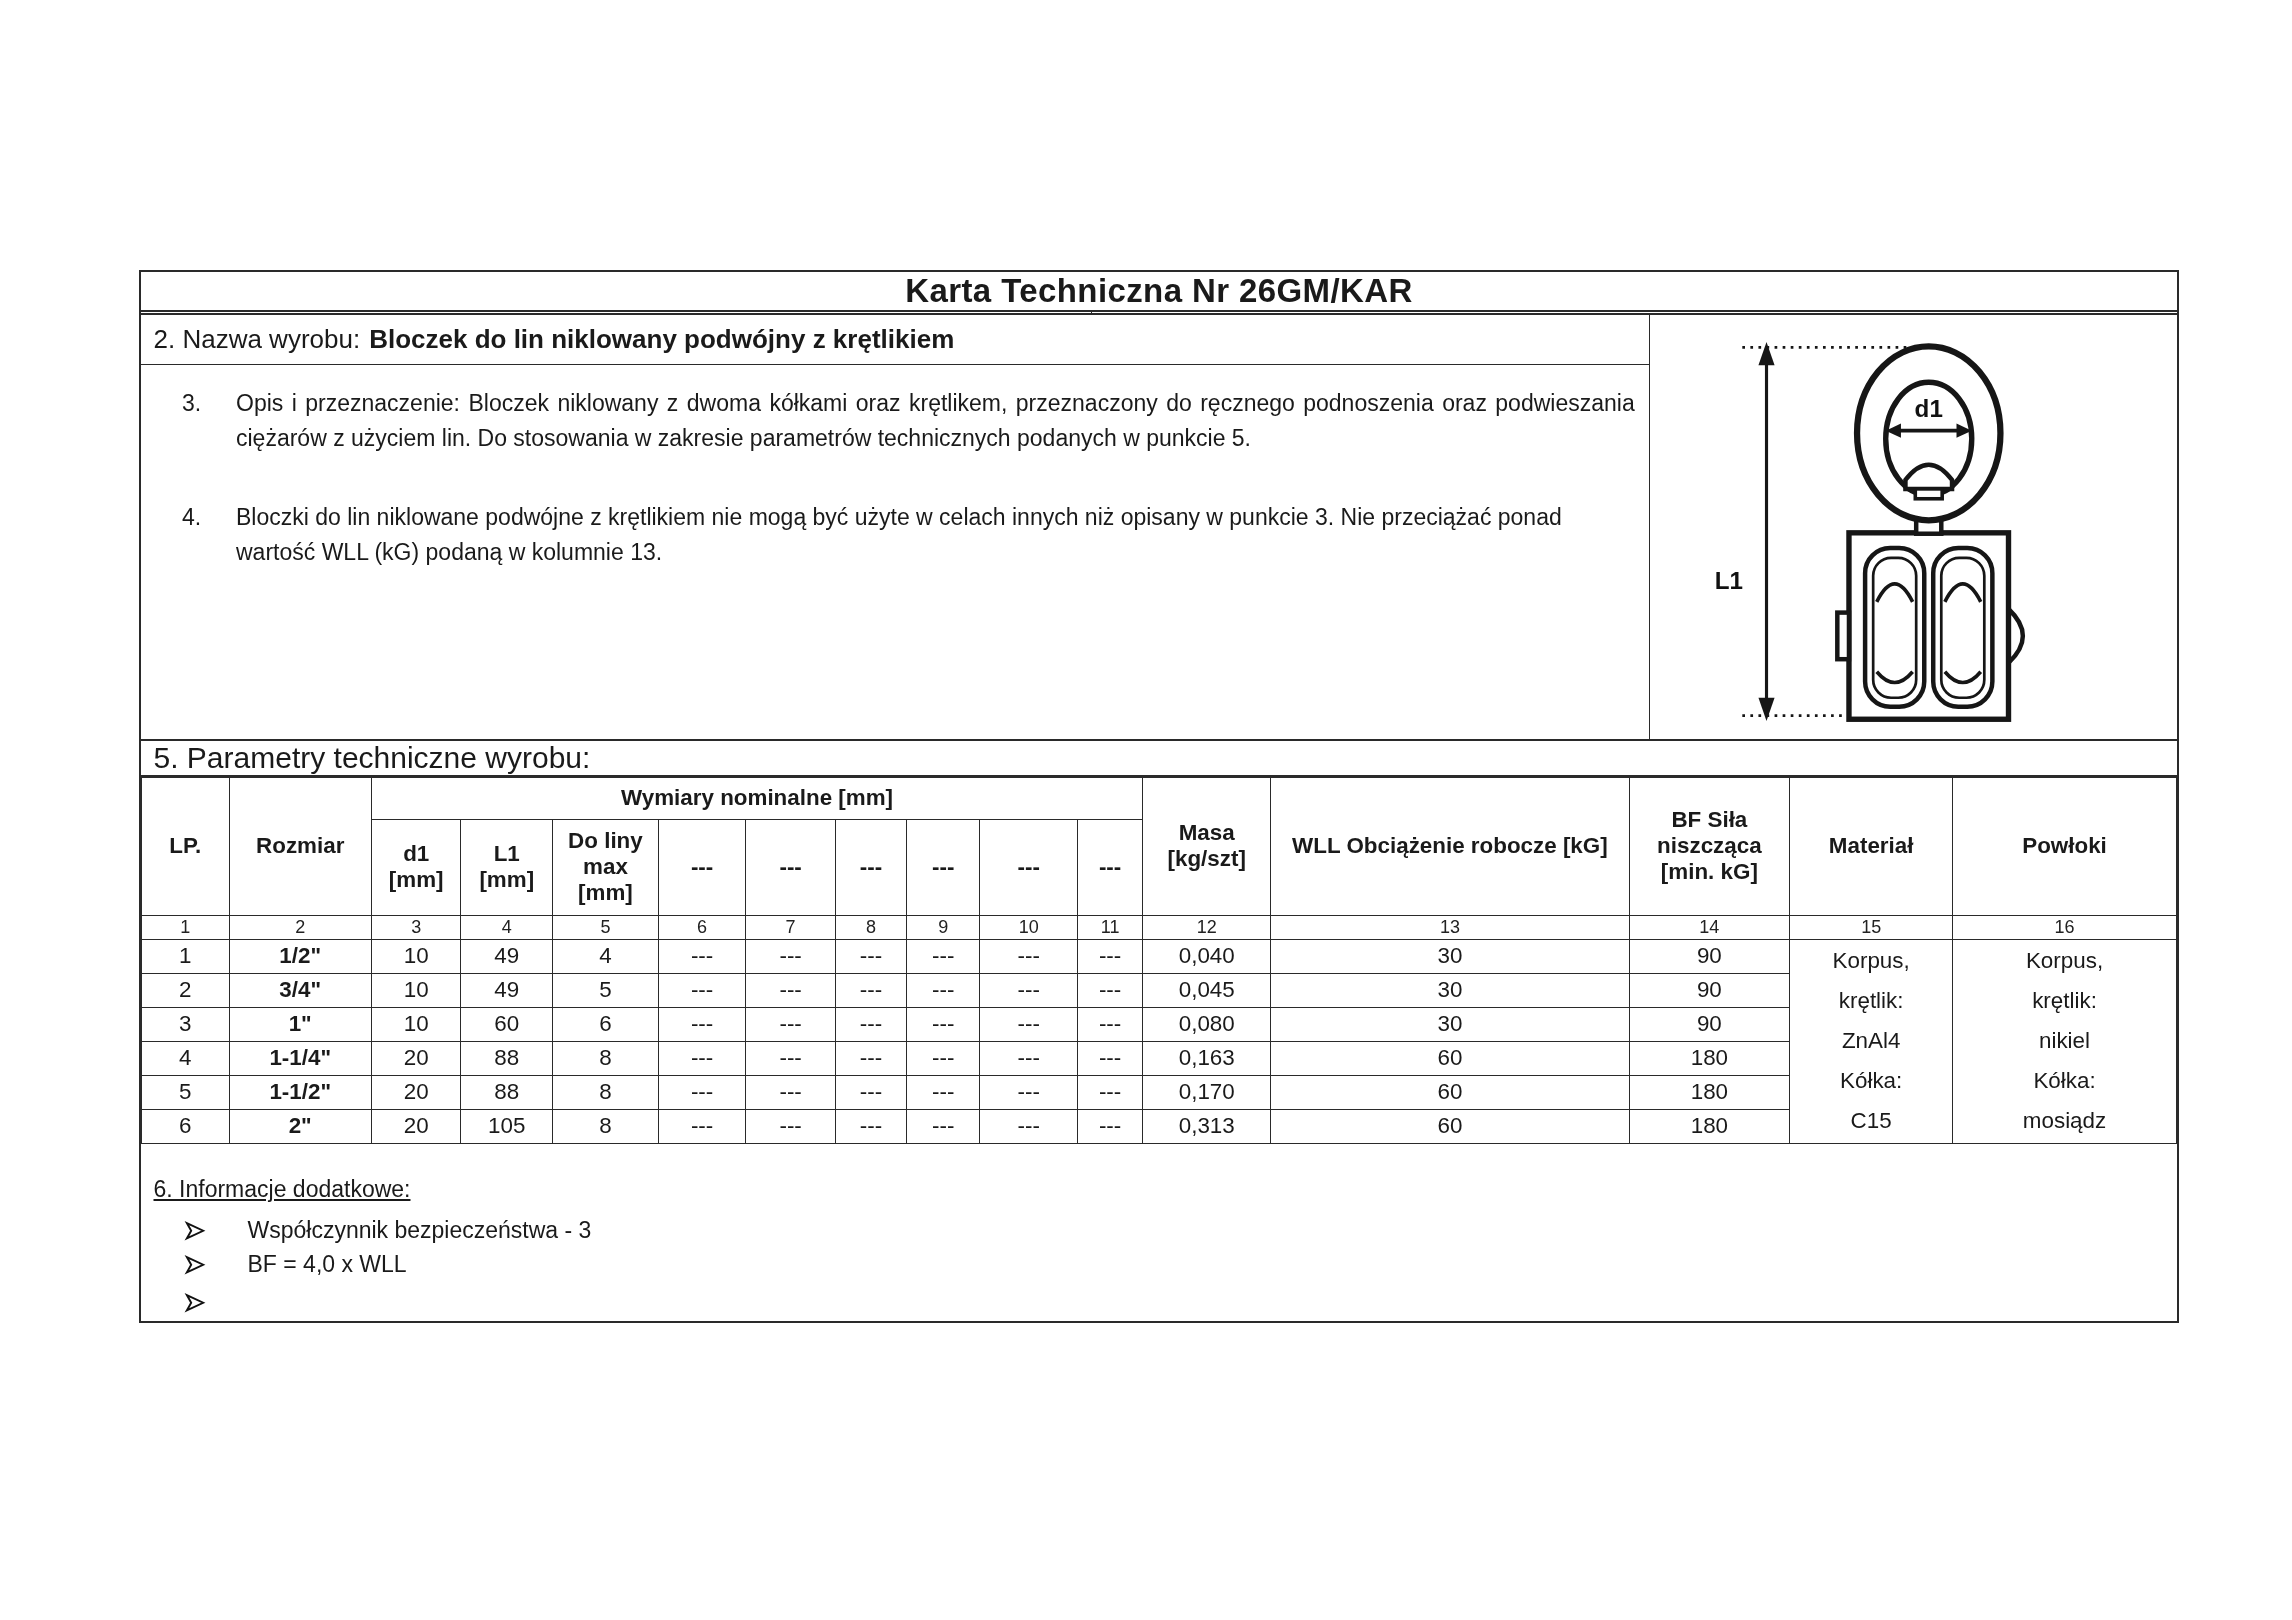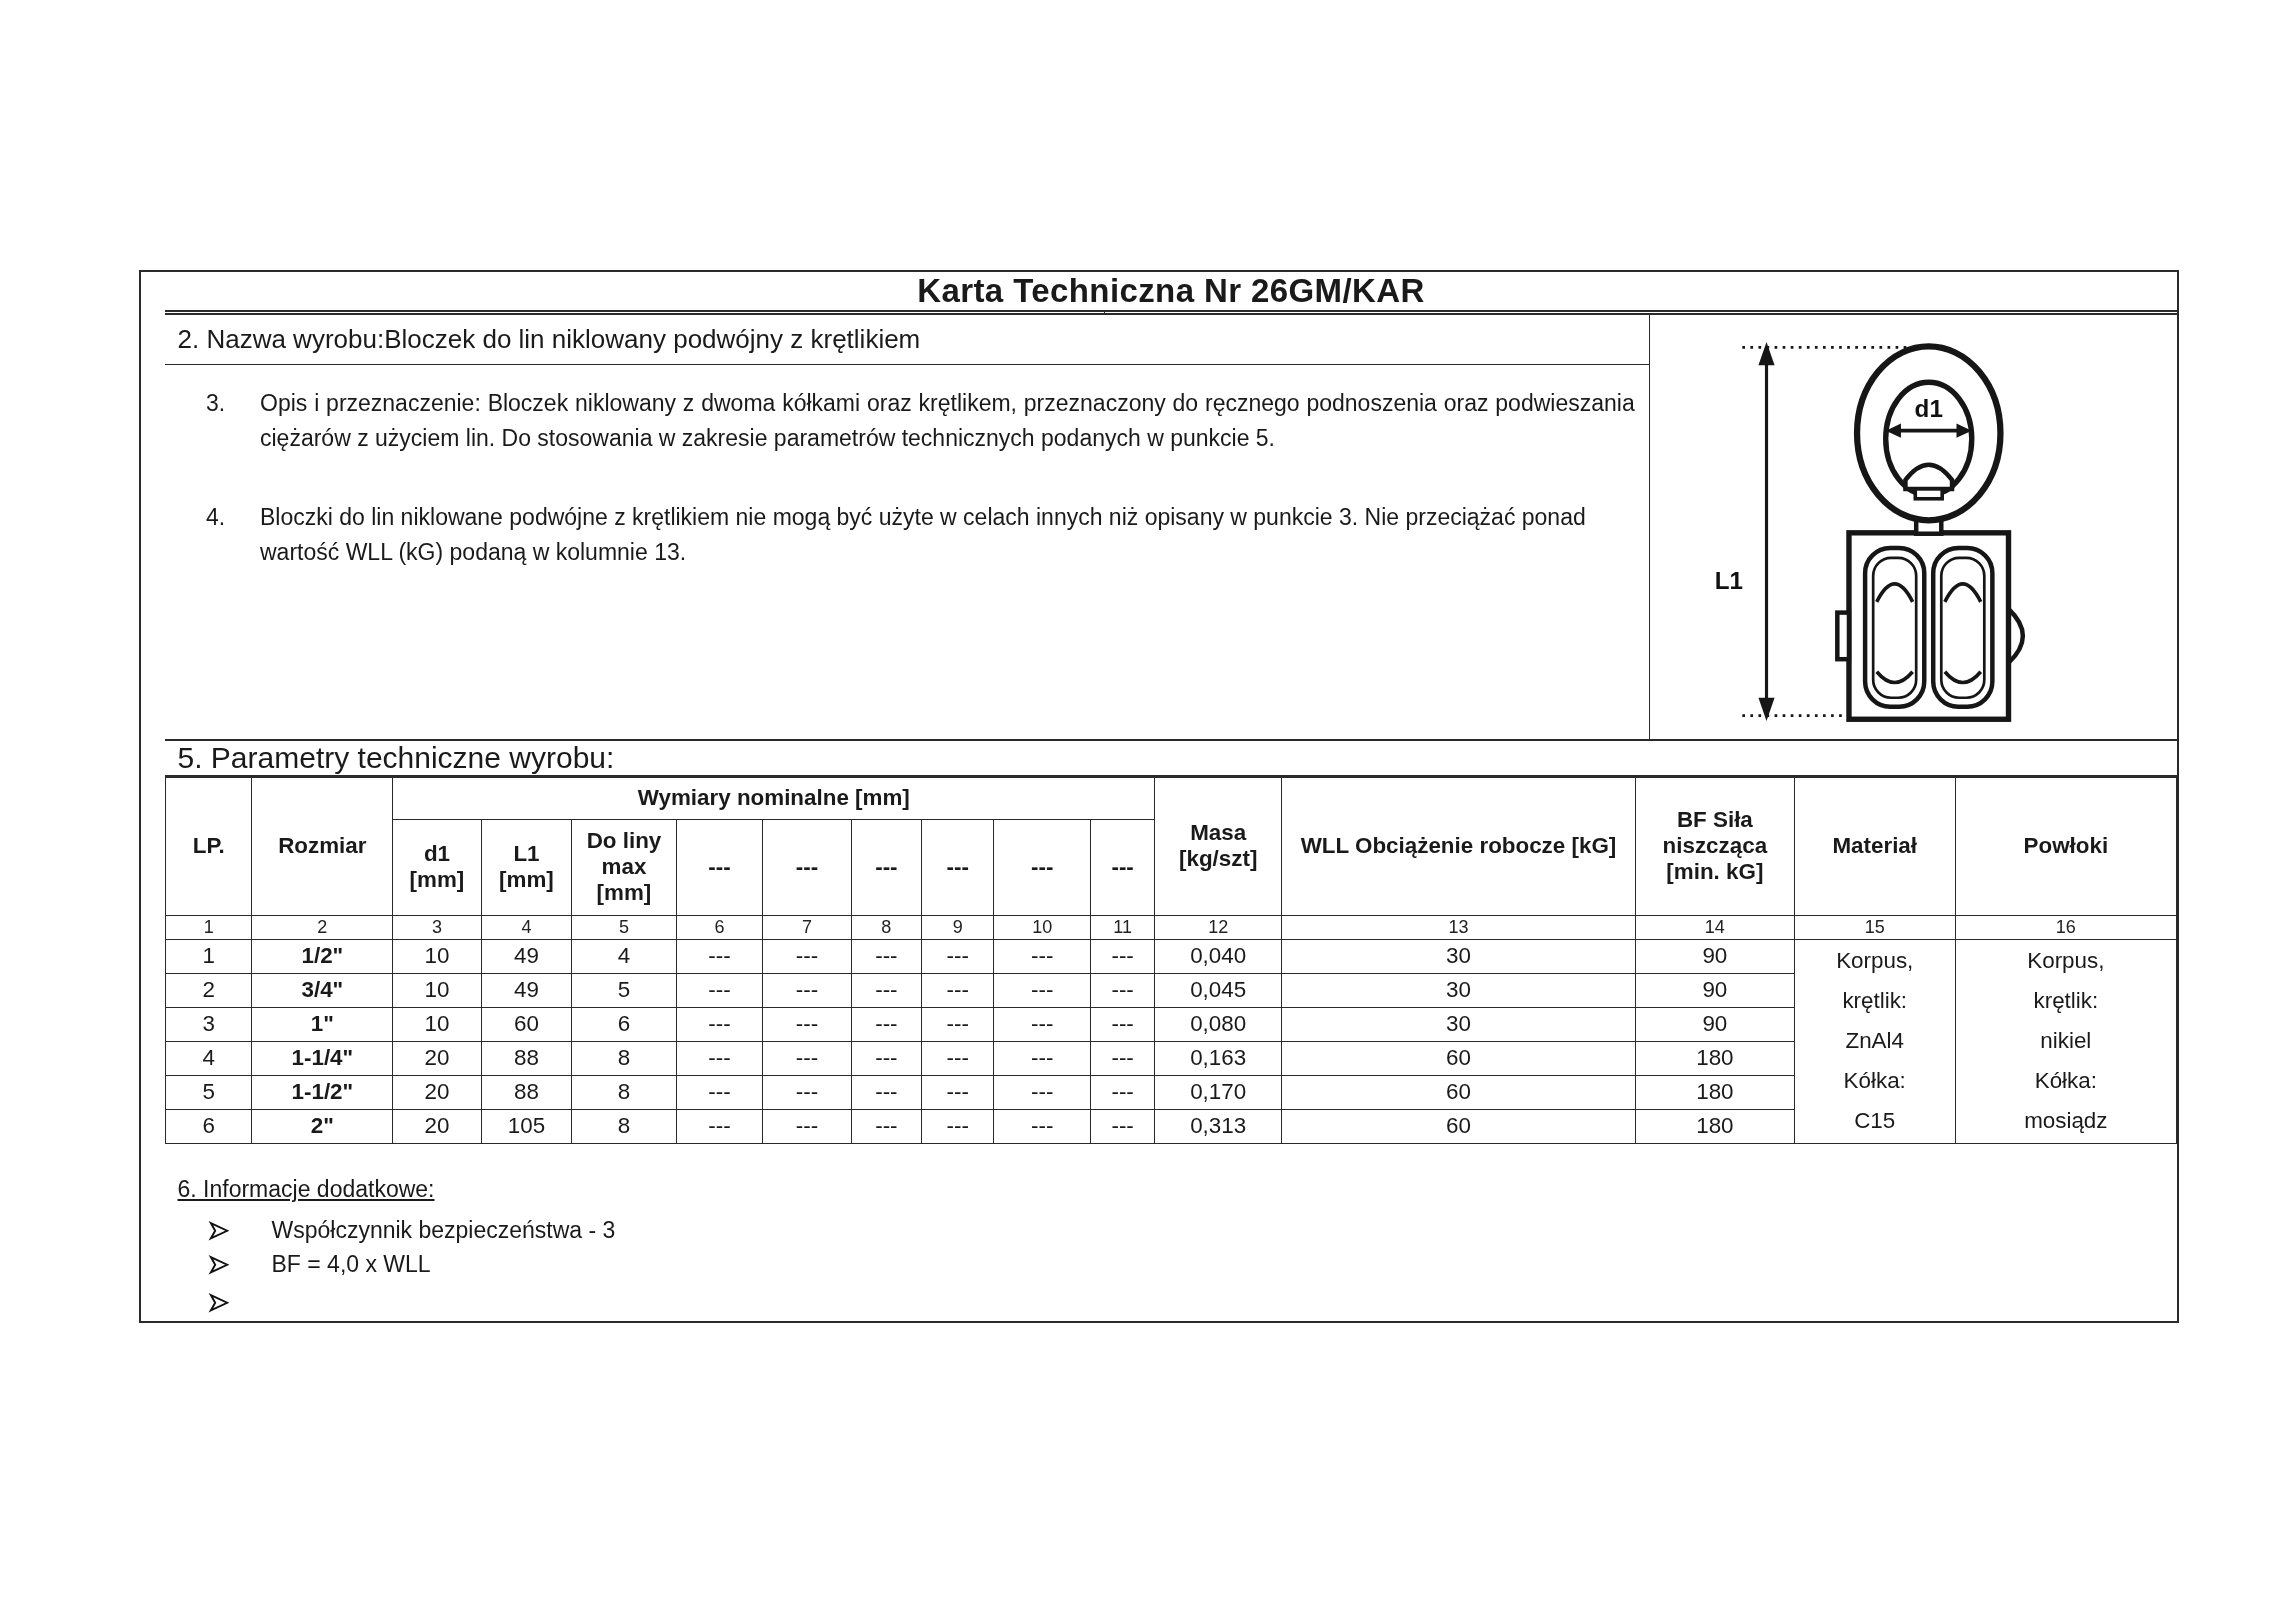--- a/index.html
+++ b/index.html
@@ -3,41 +3,41 @@
 <meta charset="utf-8">
 <style>
   * { margin:0; padding:0; box-sizing:border-box; }
   html,body { background:#fff; }
   .page {
     position:relative; width:2293px; height:1620px; background:#ffffff;
     font-family:"Liberation Sans","DejaVu Sans",sans-serif; color:#1a1a1a;
   }
   .sheet {
     position:absolute; left:139px; top:270px; width:2040px; height:1053px;
-    border:2.7px solid #2a2a2a; background:#fff; display:flex; flex-direction:column;padding-left:24px;
+    border:2.7px solid #2a2a2a; background:#fff; display:flex; flex-direction:column;
   }
   
   .row-title {
     height:45px; border-bottom:2.7px solid #2a2a2a;
     display:flex; align-items:center; justify-content:center;
     font-size:33px; font-weight:bold; letter-spacing:0.4px;
   }
   
   .row-empty { height:52px; border-bottom:2.7px solid #2a2a2a; display:flex; }
   .row-empty .cell-l { width:46.7%; border-right:1.8px solid #2a2a2a; }
   .row-empty .cell-r { flex:1; }
   
   .row-main { height:496px; border-bottom:2.7px solid #2a2a2a; display:flex; }
   .main-left { width:1511px; border-right:1.8px solid #2a2a2a; display:flex; flex-direction:column; }
   .main-right { flex:1; position:relative; }
   .sec2 {
     height:50px; border-bottom:1.8px solid #2a2a2a; display:flex; align-items:center;
     padding-left:12.5px; font-size:26px;
   }
-  .sec2 .prod { font-weight:normal; }
+  .sec2 .prod { font-weight:bold; margin-left:9px; }
   .sec34 { flex:1; padding:21.5px 14.3px 0 41px; font-size:23px; line-height:1.5; }
   .para { display:flex; }
   .para .pnum { width:54px; flex:none; }
   .para .ptxt { flex:1; }
   .para.just .ptxt { text-align:justify; }
   .para.gap { margin-top:45px; }
   
   .pulley { width:527px; height:424px; display:block; }
   .pulley line, .pulley ellipse, .pulley rect, .pulley path { stroke:#161616; fill:none; }
   .pulley .fw { fill:#ffffff; }

